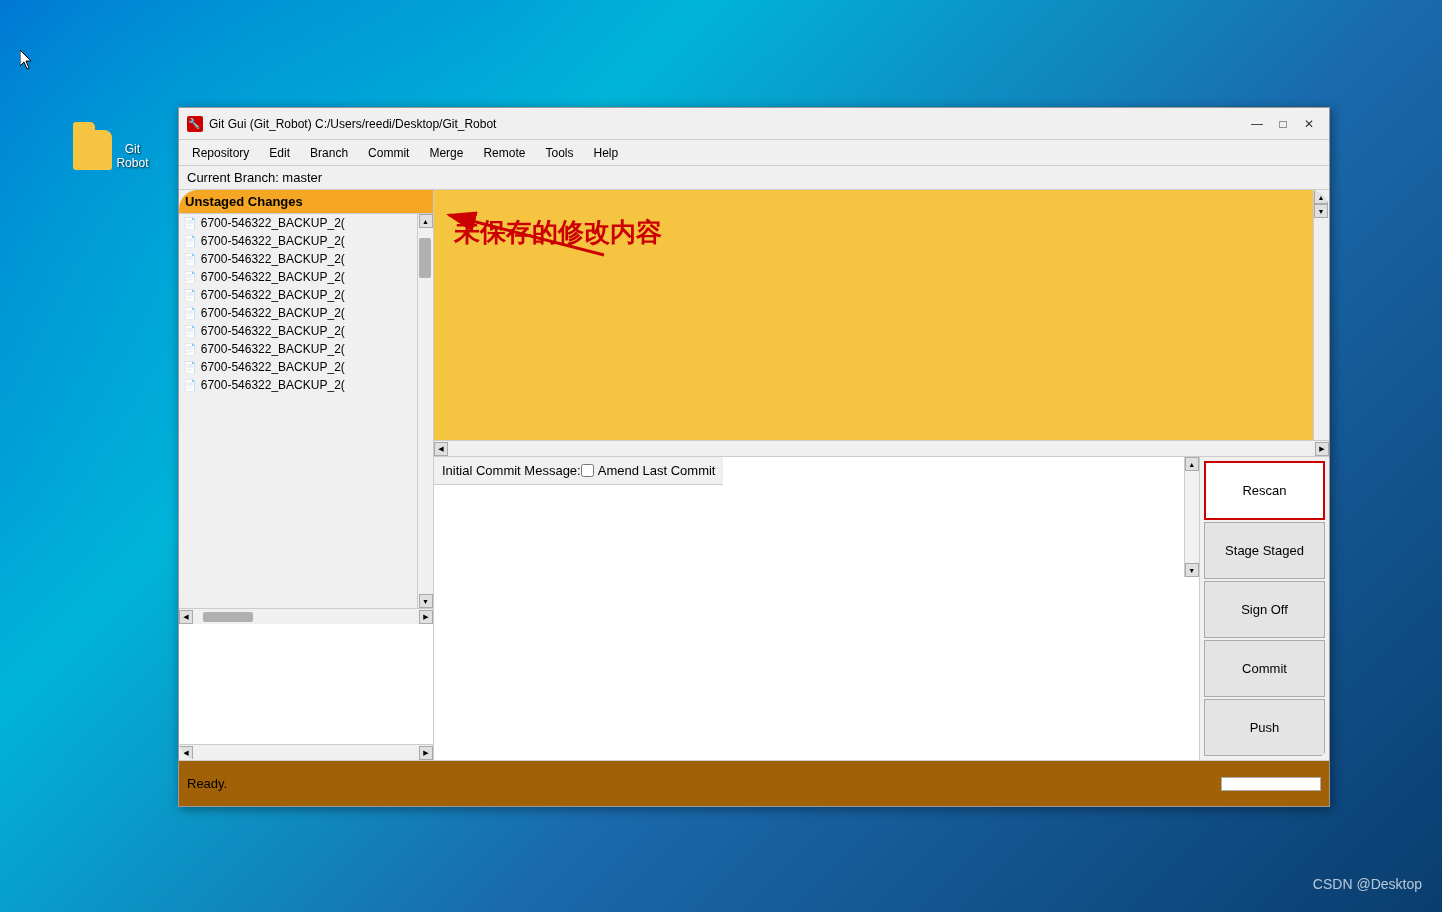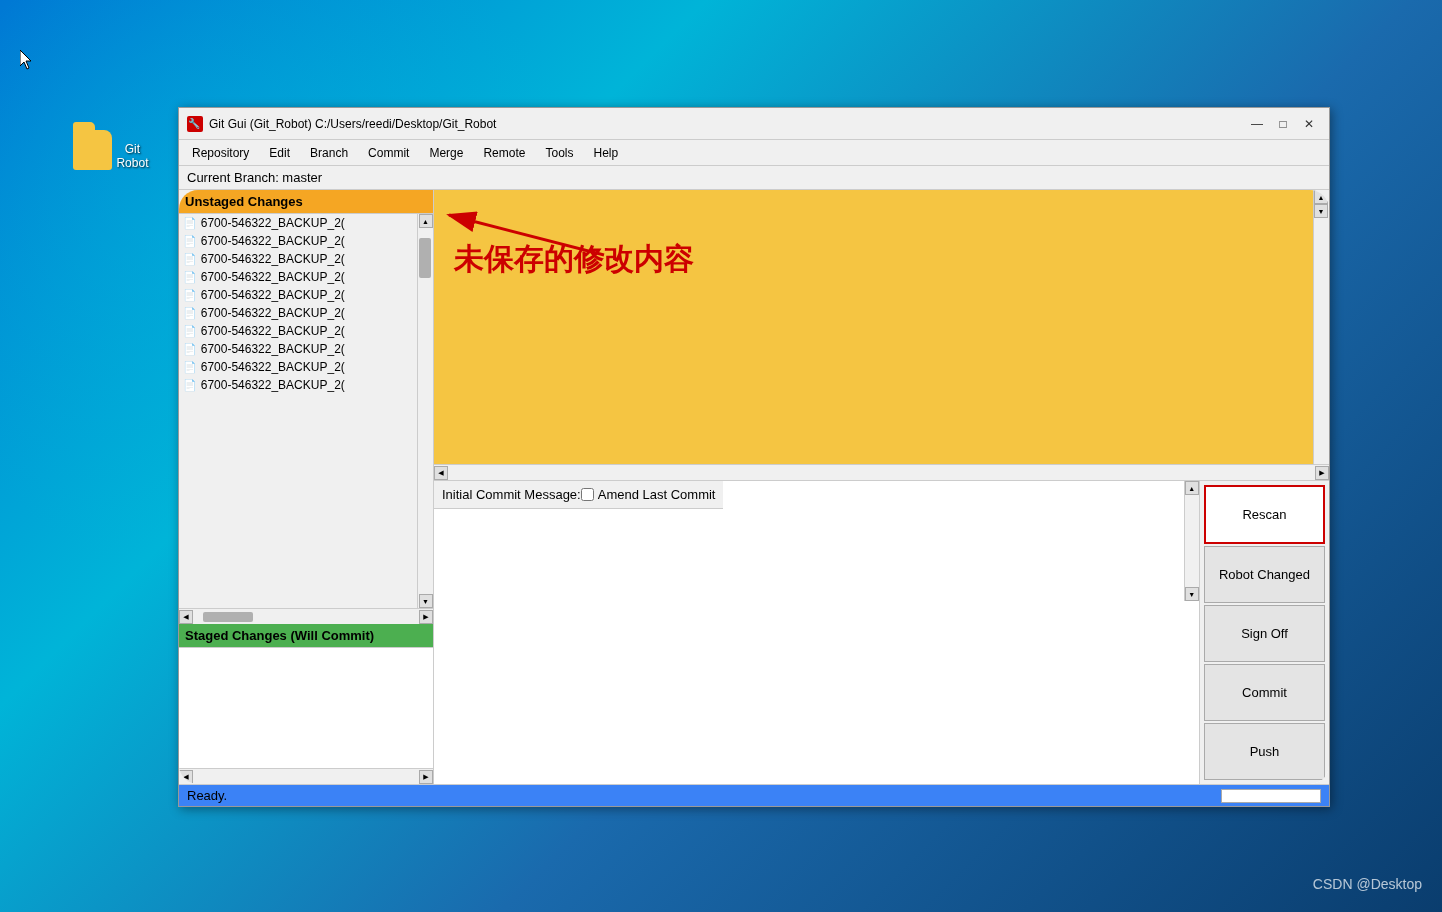--- a/index.html
+++ b/index.html
@@ -294,23 +294,23 @@
       font-size: 13px;
       text-align: center;
     }
     .action-btn.highlighted {
       border: 2px solid #c00;
       background: #fff;
     }
 
     
     .status-bar {
-      background: #3b82f6;
+      background: #a16207;
       border-top: 1px solid #ccc;
-      padding: 3px 8px;
+      padding: 15px 8px;
       font-size: 13px;
       display: flex;
       align-items: center;
       justify-content: space-between;
     }
 
     .status-bar-right {
       width: 100px;
       height: 14px;
       background: white;
@@ -519,21 +519,20 @@
         </div>
 
         <div class="bottom-scroll-area">
           <div class="h-scroll-arrow">◀</div>
           <div style="flex:1; height:10px; background:#f0f0f0; position:relative;">
             <div style="width:50px; height:10px; background:#b0b0b0; border-radius:2px; position:absolute; left:10px;"></div>
           </div>
           <div class="h-scroll-arrow">▶</div>
         </div>
 
-        <div class="section-header-staged">Staged Changes (Will Commit)</div>
 
         <div class="staged-area"></div>
 
         <div class="bottom-scroll-area">
           <div class="h-scroll-arrow">◀</div>
           <div style="flex:1; height:10px; background:#f0f0f0;"></div>
           <div class="h-scroll-arrow">▶</div>
         </div>
       </div>
 
@@ -548,21 +547,21 @@
 
                 <defs>
                   <marker id="arrowhead1" markerWidth="10" markerHeight="7" refX="9" refY="3.5" orient="auto">
                     <polygon points="0 0, 10 3.5, 0 7" fill="#cc0000"></polygon>
                   </marker>
                 </defs>
 
                 <line x1="430" y1="65" x2="275" y2="25" stroke="#cc0000" stroke-width="3" marker-end="url(#arrowhead1)"></line>
               </svg>
 
-              <div style="position:absolute; top:25px; left:20px; font-size:30px; color:#cc0000; font-weight:bold;margin-top:24px;">未保存的修改内容</div>
+              <div style="position:absolute; top:25px; left:20px; font-size:26px; color:#cc0000; font-weight:bold;">未保存的修改内容</div>
 
             </div>
 
             <div style="background:white; height:100%; position:relative; min-height:50px;">
 
               <div style="position:relative; padding:20px;">
                 <svg style="position:absolute; top:-40px; left:20px; width:600px; height:200px; pointer-events:none;">
                   <defs>
                     <marker id="arrowhead2" markerWidth="10" markerHeight="7" refX="9" refY="3.5" orient="auto">
                       <polygon points="0 0, 10 3.5, 0 7" fill="#cc0000"></polygon>
@@ -609,21 +608,21 @@
                 <div class="v-scrollbar" style="height:120px;">
                   <div class="v-scroll-arrow">▲</div>
                   <div class="v-scroll-track"></div>
                   <div class="v-scroll-arrow">▼</div>
                 </div>
               </div>
             </div>
 
             <div class="action-buttons">
               <button class="action-btn highlighted">Rescan</button>
-              <button class="action-btn">Robot Changed</button>
+              <button class="action-btn">Stage Staged</button>
               <button class="action-btn">Sign Off</button>
               <button class="action-btn">Commit</button>
               <button class="action-btn">Push</button>
             </div>
           </div>
         </div>
 
       </div>
     </div>
 

